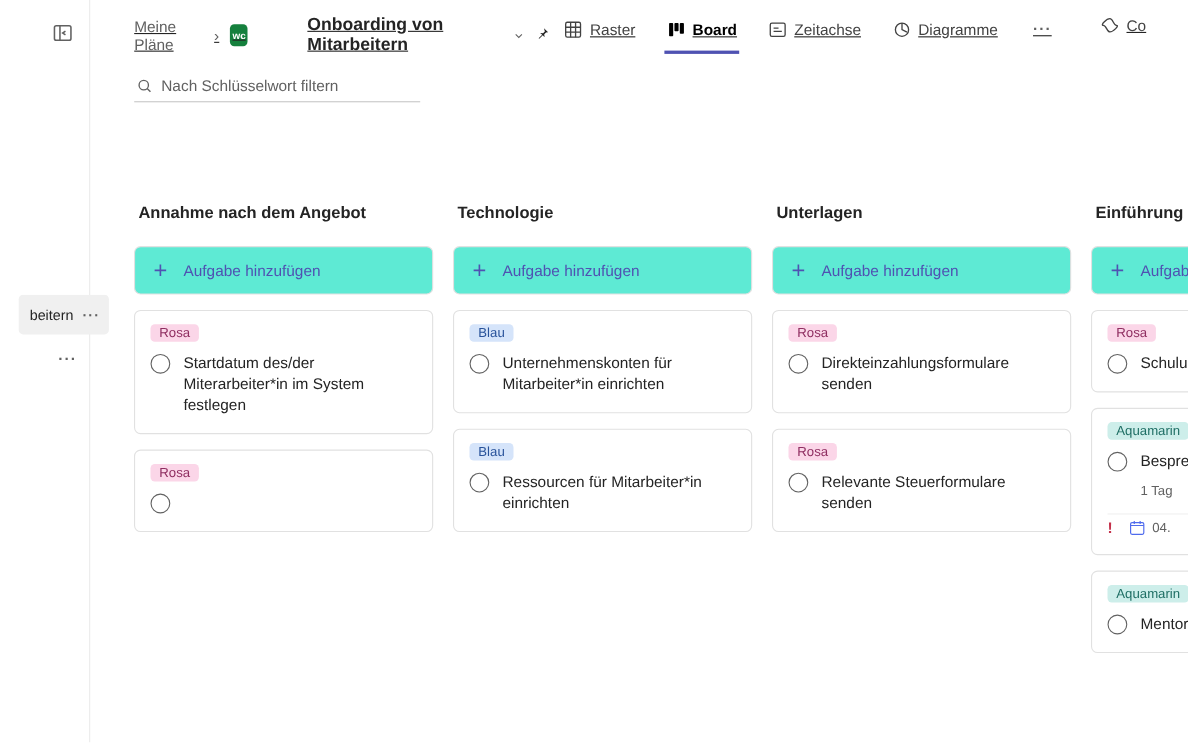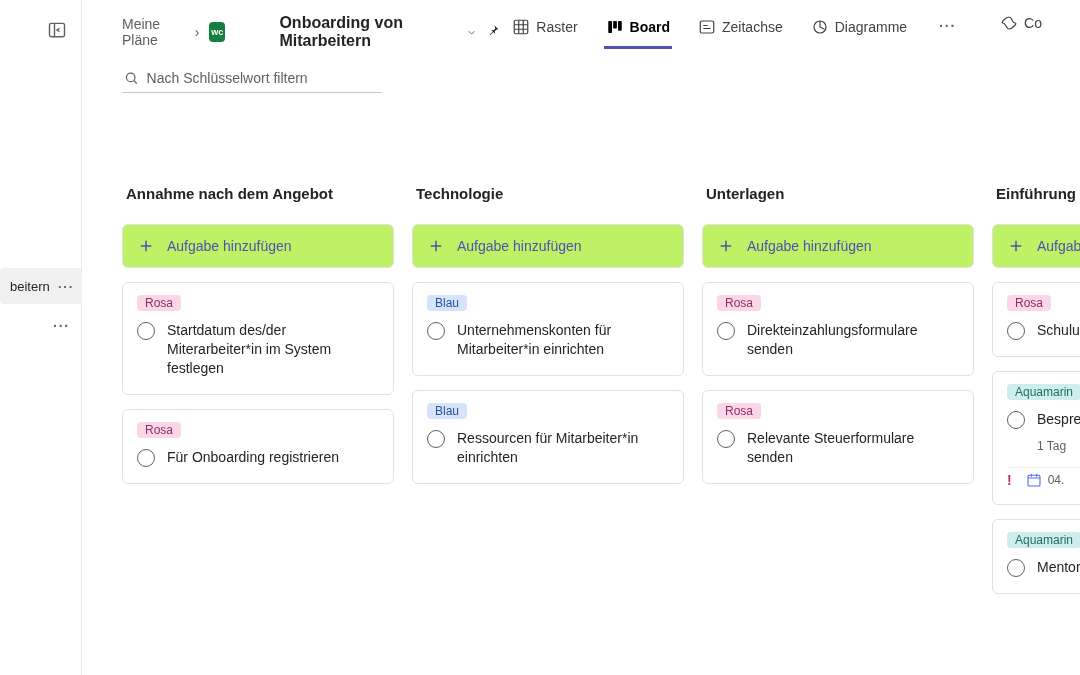--- a/index.html
+++ b/index.html
@@ -24,21 +24,21 @@
     display: flex;
     flex-direction: column;
     align-items: flex-end;
     padding: 20px 14px 0 8px;
     gap: 240px;
   }
   .rail-icon { width: 20px; height: 20px; color: #616161; cursor: pointer; }
   .rail-sel {
     position: absolute;
     top: 268px;
-    left: 0;
+    left: 17px;
     width: 82px;
     height: 36px;
     background: #f0f0f0;
     border-radius: 4px;
     display: flex;
     align-items: center;
     justify-content: space-between;
     padding: 0 8px 0 10px;
     font-size: 13px;
     color: #242424;
@@ -65,20 +65,21 @@
     min-width: 0;
     padding-top: 14px;
   }
   
   .hdr {
     display: flex;
     align-items: center;
     padding: 0 22px 0 40px;
     height: 36px;
     gap: 10px;
+    text-decoration: underline;
   }
   .crumb-root { color: #616161; font-size: 14px; }
   .crumb-sep { color: #616161; }
   .avatar {
     width: 20px; height: 20px; border-radius: 4px;
     background: #15803d; color: #fff;
     font-size: 9px; font-weight: 600;
     display: inline-flex; align-items: center; justify-content: center;
   }
   .crumb-title { font-weight: 700; font-size: 16px; margin-left: 44px; }
@@ -142,21 +143,21 @@
   }
   .add-task {
     border: 1px solid #e1e1e1;
     border-radius: 6px;
     height: 44px;
     display: flex; align-items: center;
     gap: 12px;
     padding: 0 14px;
     color: #4f52b2;
     cursor: pointer;
-    background: #bef264;
+    background: #5eead4;
   }
   .add-task svg { width: 18px; height: 18px; }
   .card {
     border: 1px solid #e1e1e1;
     border-radius: 6px;
     background: #fff;
     padding: 12px 14px 16px 14px;
     display: flex; flex-direction: column; gap: 10px;
     cursor: pointer;
   }
@@ -289,21 +290,20 @@
             <span class="tag rosa">Rosa</span>
             <div class="card-body">
               <span class="circle"></span>
       <span class="card-title">Startdatum des/der Miterarbeiter*in im System festlegen</span>
             </div>
           </div>
           <div class="card">
             <span class="tag rosa">Rosa</span>
             <div class="card-body">
               <span class="circle"></span>
-      <span class="card-title">Für Onboarding registrieren</span>
             </div>
           </div>
         </div>
         <div class="col">
           <div class="col-title">Technologie</div>
           <div class="add-task">
             <svg viewBox="0 0 24 24" fill="none" stroke="currentColor" stroke-width="2">
               <path d="M12 5v14M5 12h14"></path>
             </svg>
             <span>Aufgabe hinzufügen</span>

